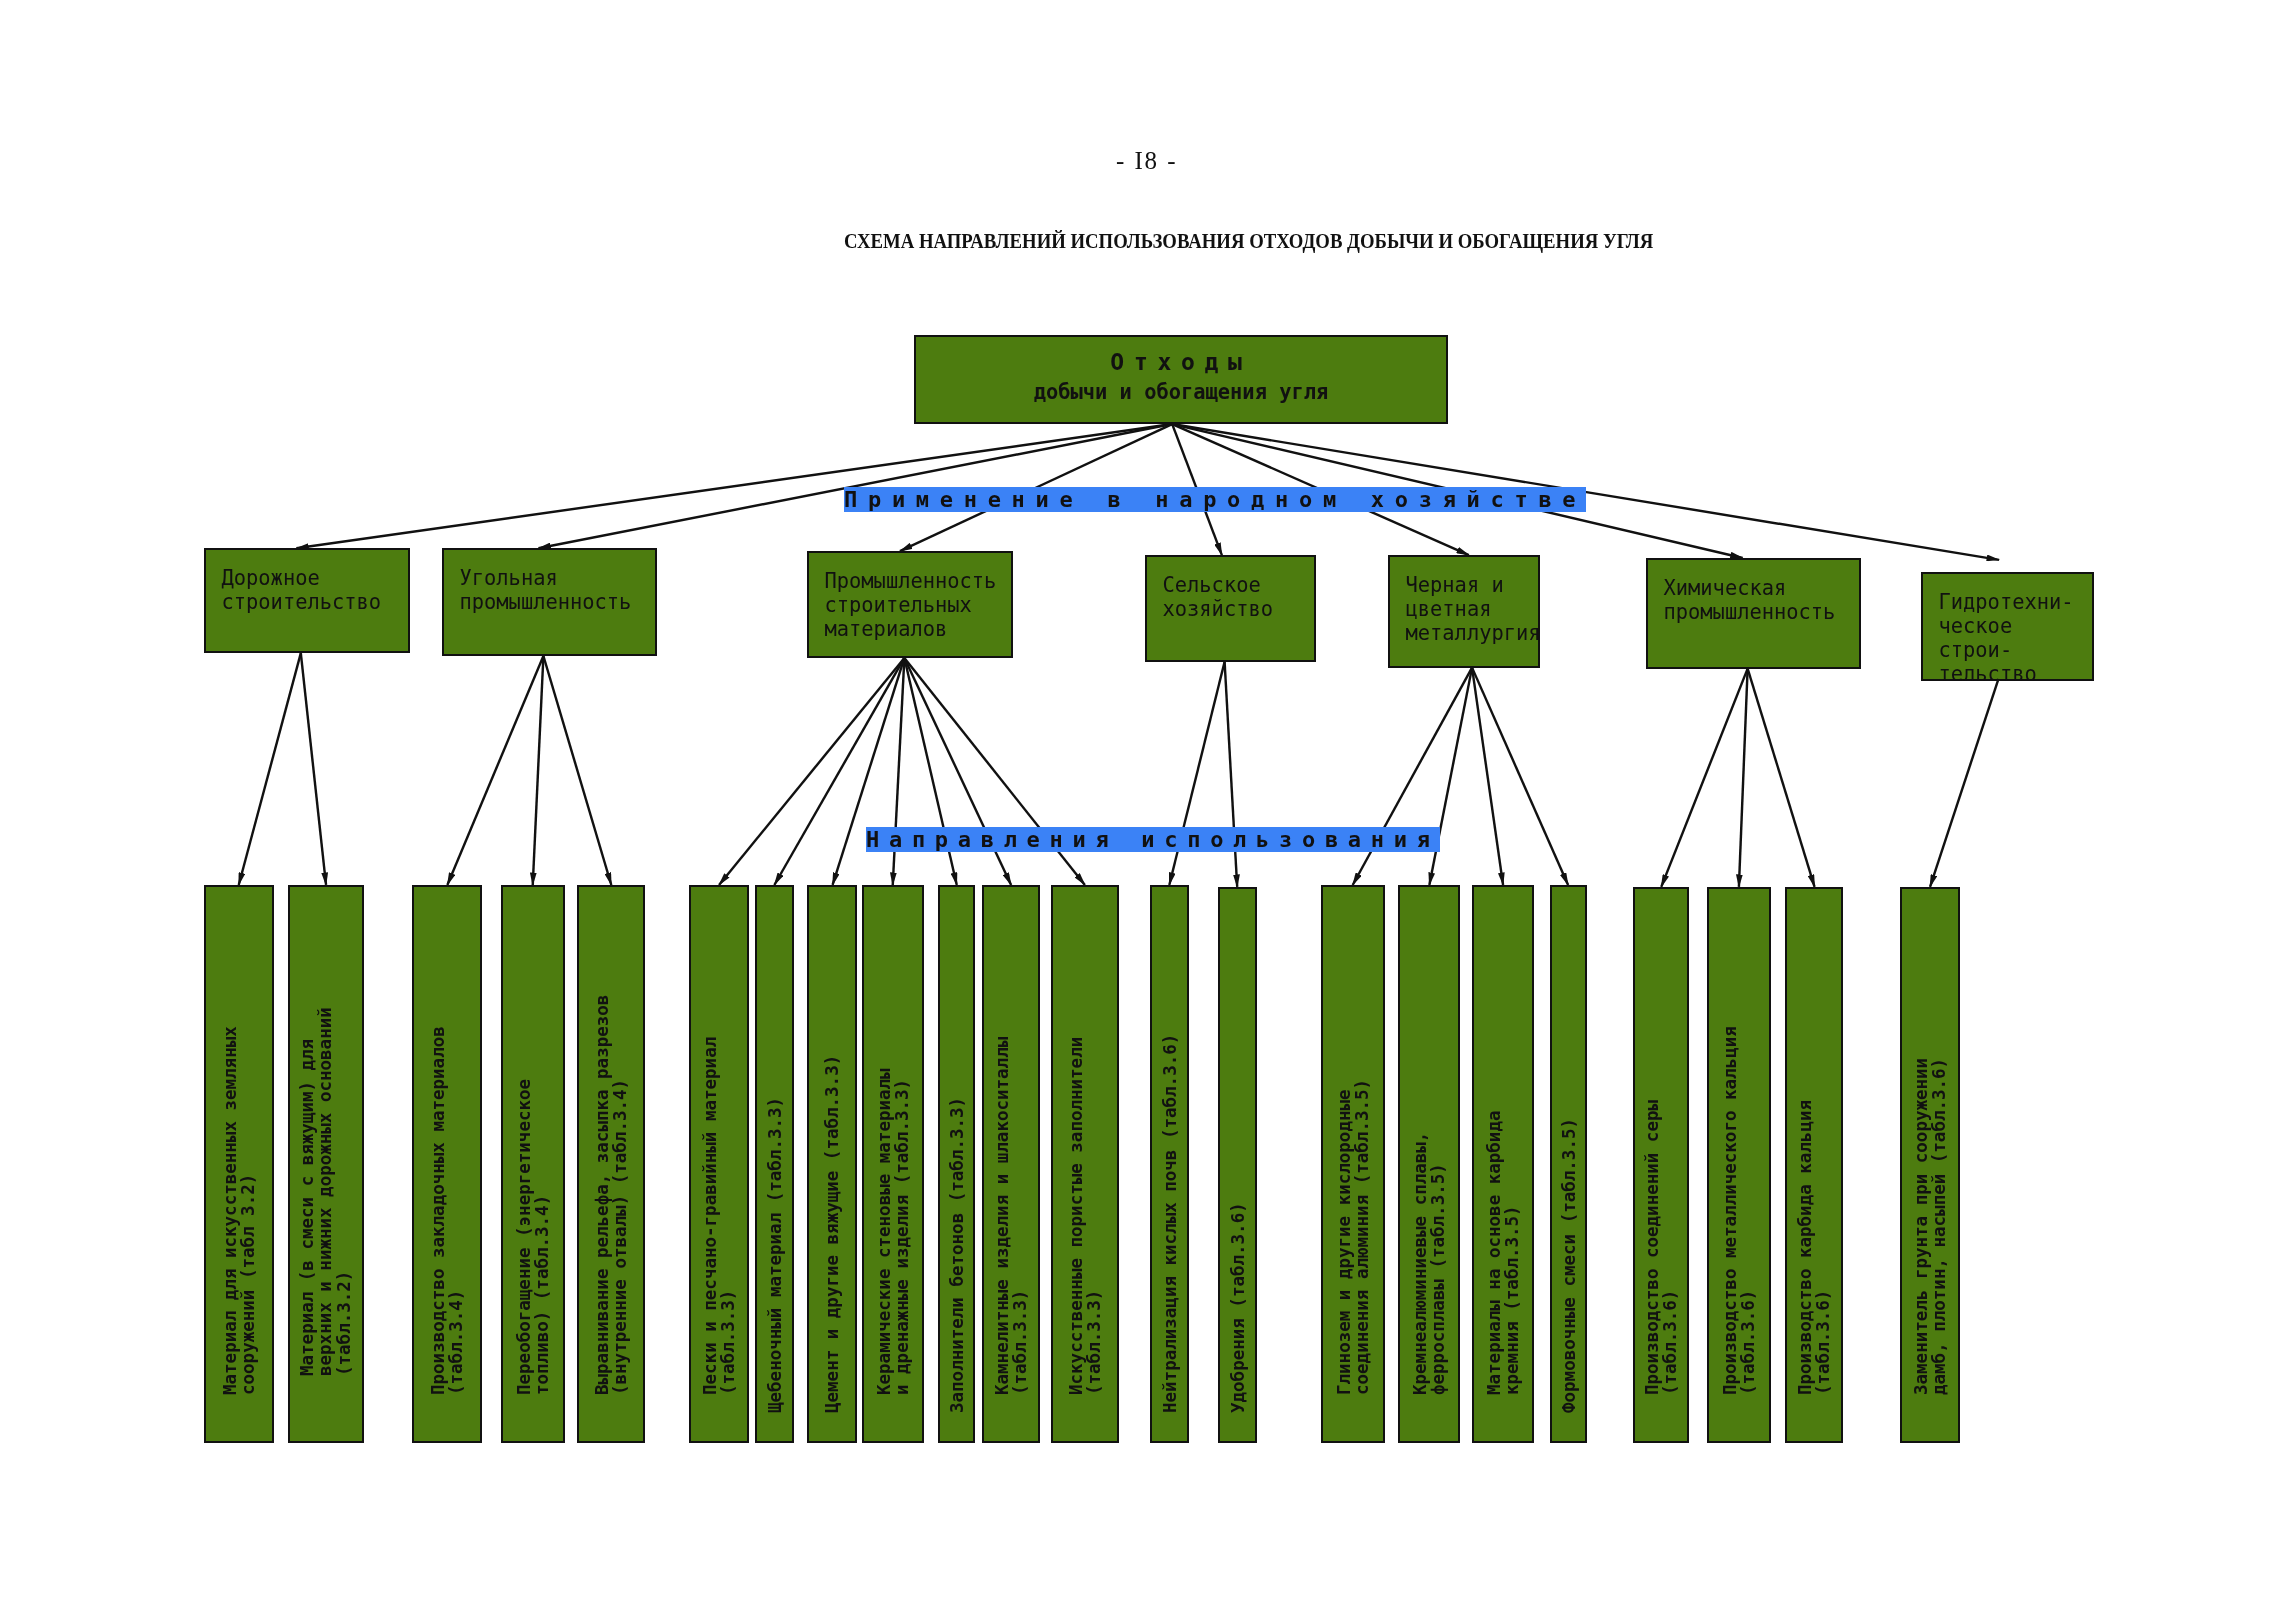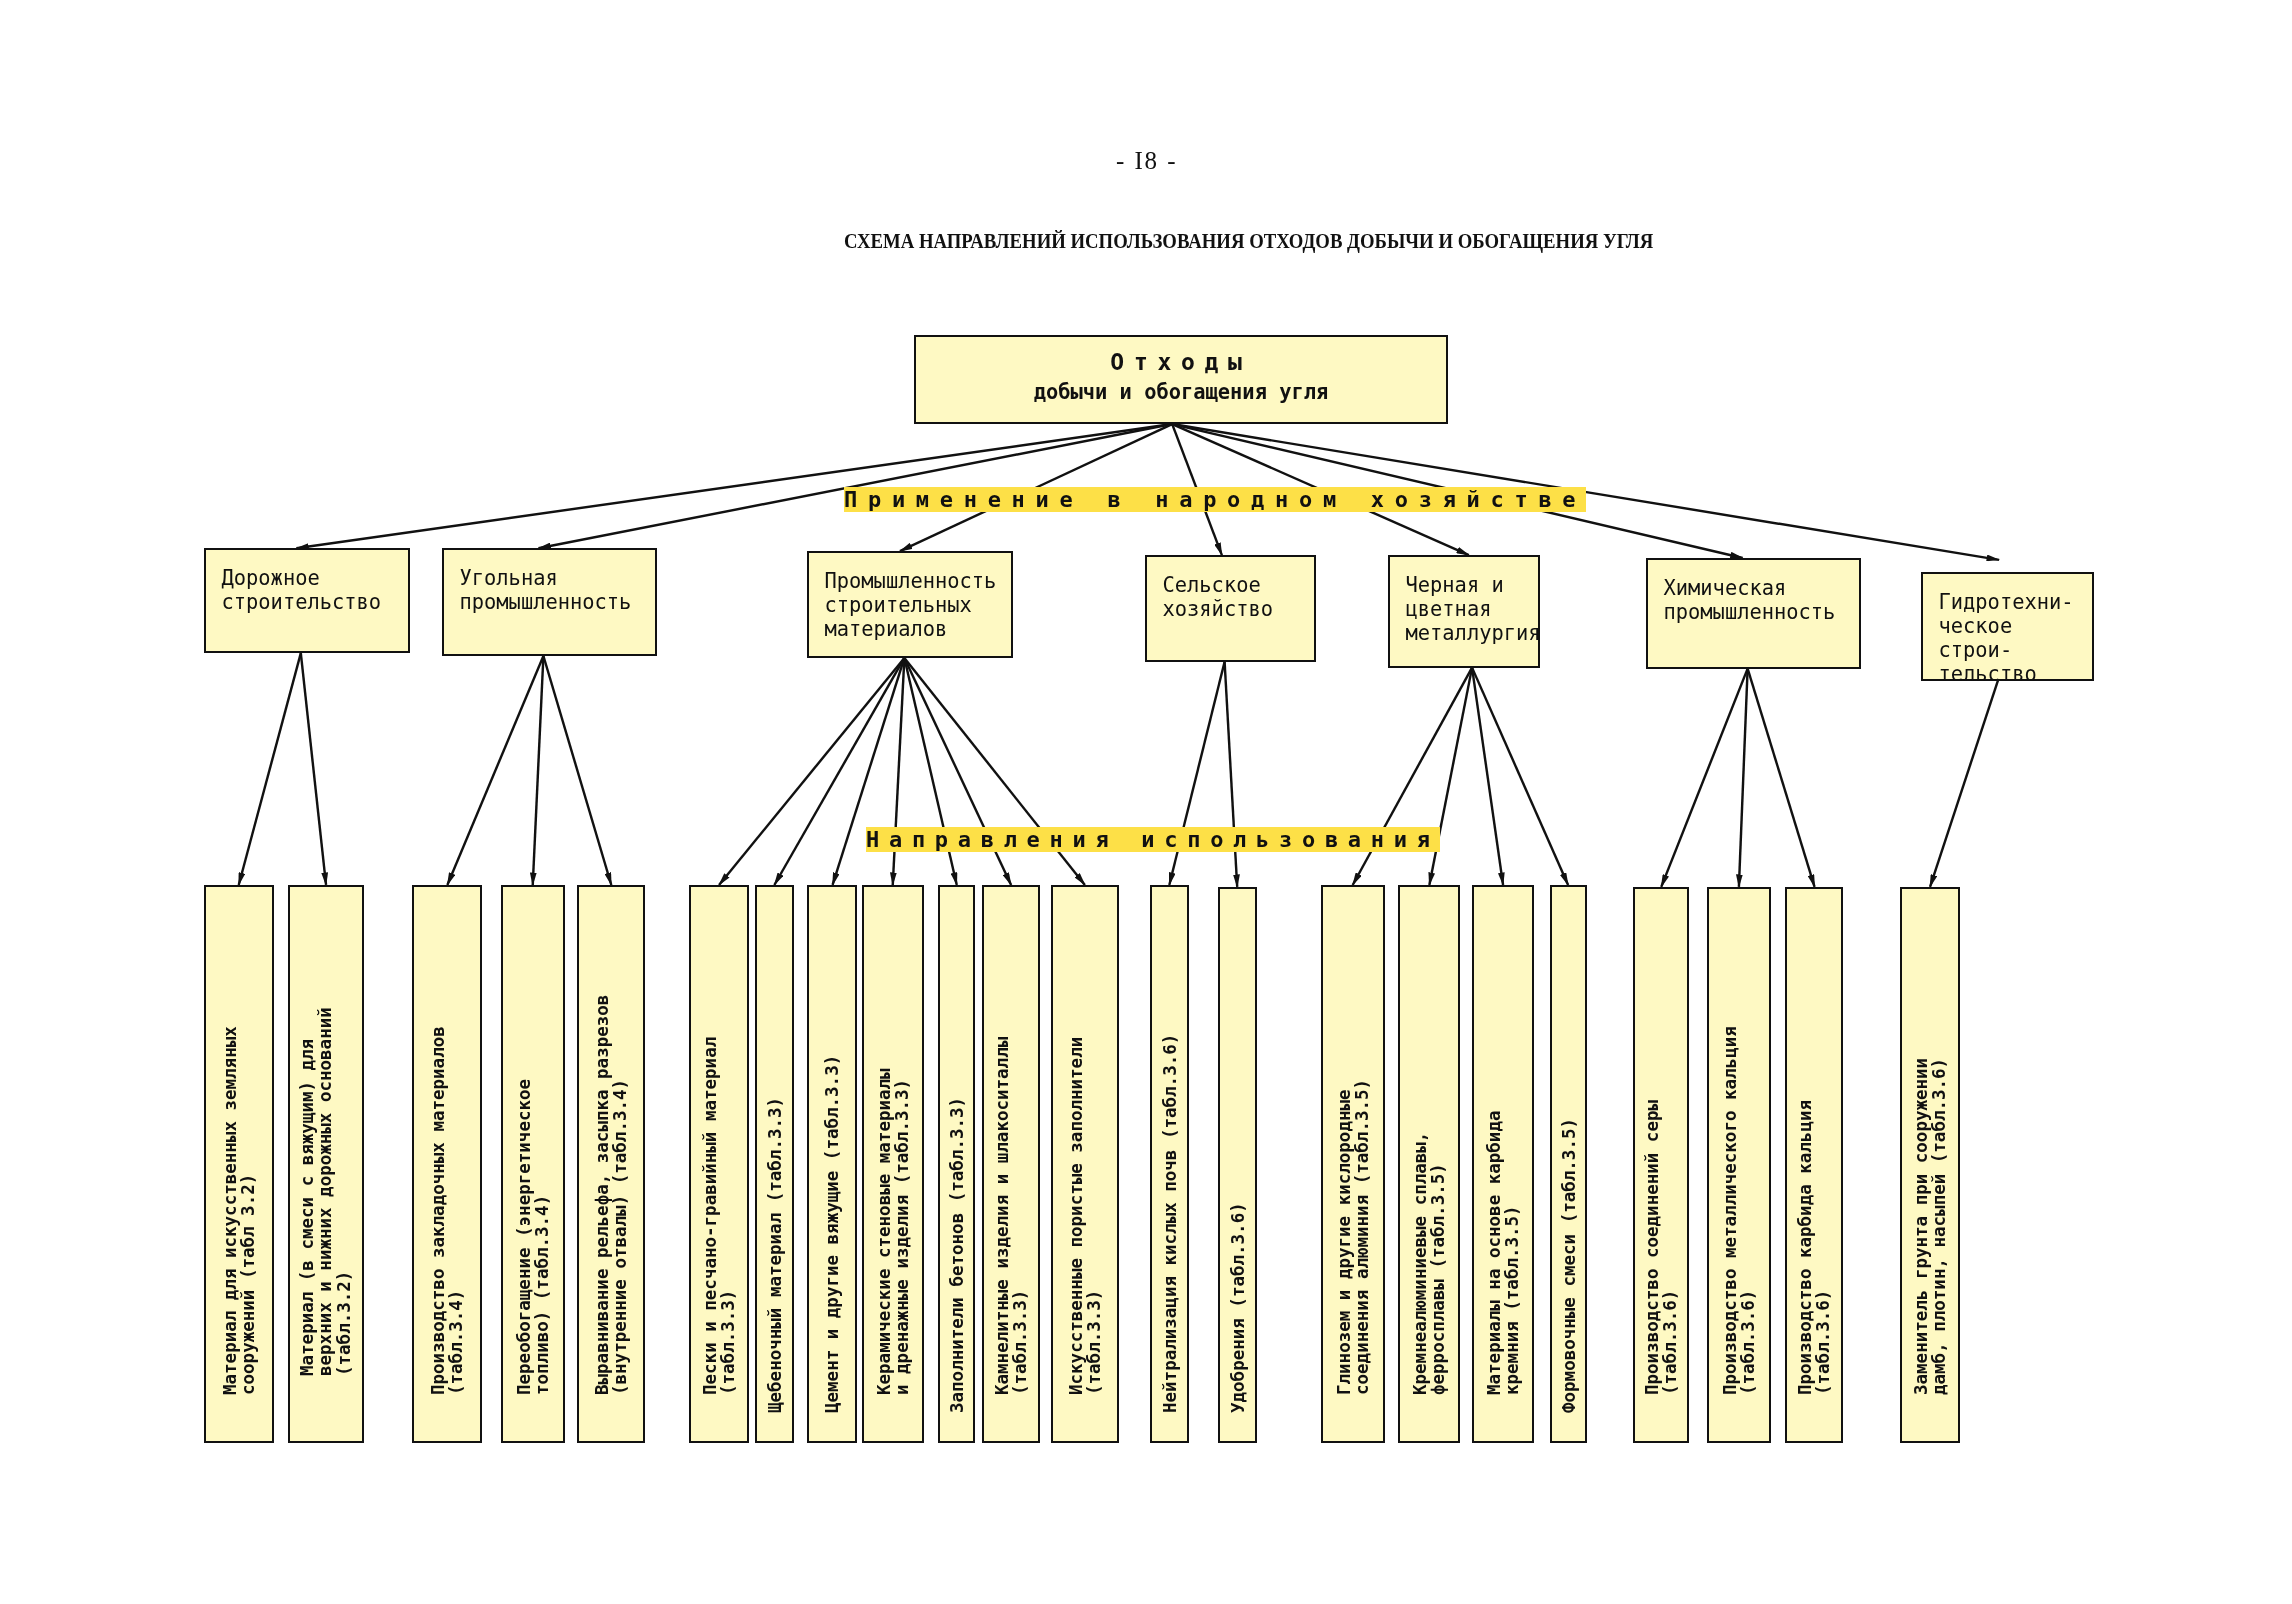--- a/index.html
+++ b/index.html
@@ -4,26 +4,26 @@
 <style>
   html, body { margin: 0; padding: 0; background: #ffffff; }
   body { width: 2292px; height: 1605px; position: relative; overflow: hidden;
          font-family: "DejaVu Sans Mono", "Liberation Mono", monospace; color: #111; }
   .page-number { position: absolute; left: 1116px; top: 147px; font-size: 25px;
                  font-family: "Liberation Serif", serif; letter-spacing: 1.9px; }
   .title { position: absolute; left: 844px; top: 229px; width: 873px; font-size: 21.3px;
            font-family: "Liberation Serif", serif; font-weight: bold; letter-spacing: 0px;
            transform: scaleX(0.88); transform-origin: left top; white-space: nowrap; }
   svg.links { position: absolute; left: 0; top: 0; }
-  .box { position: absolute; border: 2.9px solid #111; background: #fef9c3; box-sizing: border-box; }
+  .box { position: absolute; border: 2.9px solid #111; background: #4d7c0f; box-sizing: border-box; }
   .root { left: 914px; top: 335px; width: 534px; height: 89px; text-align: center; }
   .root .l1 { font-size: 23px; letter-spacing: 9.7px; margin-top: 11.6px; font-weight: bold; }
   .root .l2 { font-size: 20.4px; margin-top: 5.8px; font-weight: bold; }
   .cat { font-size: 20.4px; line-height: 24px; padding: 15.5px 9.7px 0 15.5px; white-space: pre-line; }
-  .section-label { position: absolute; font-size: 22px; background: #fde047; white-space: nowrap;
+  .section-label { position: absolute; font-size: 22px; background: #3b82f6; white-space: nowrap;
                    font-weight: bold; text-align: right; }
   .leaf { display: flex; align-items: flex-end; justify-content: flex-start; }
   .leaf .txt { position: absolute; left: 50%; bottom: 9.7px; transform-origin: 0 0;
                transform: rotate(-90deg) translate(0, -50%); white-space: pre-line;
                font-size: 17.5px; line-height: 18.4px; font-weight: bold; width: 505px; }
 </style>
 </head>
 <body>
 
 <div class="page-number">- I8 -</div>

